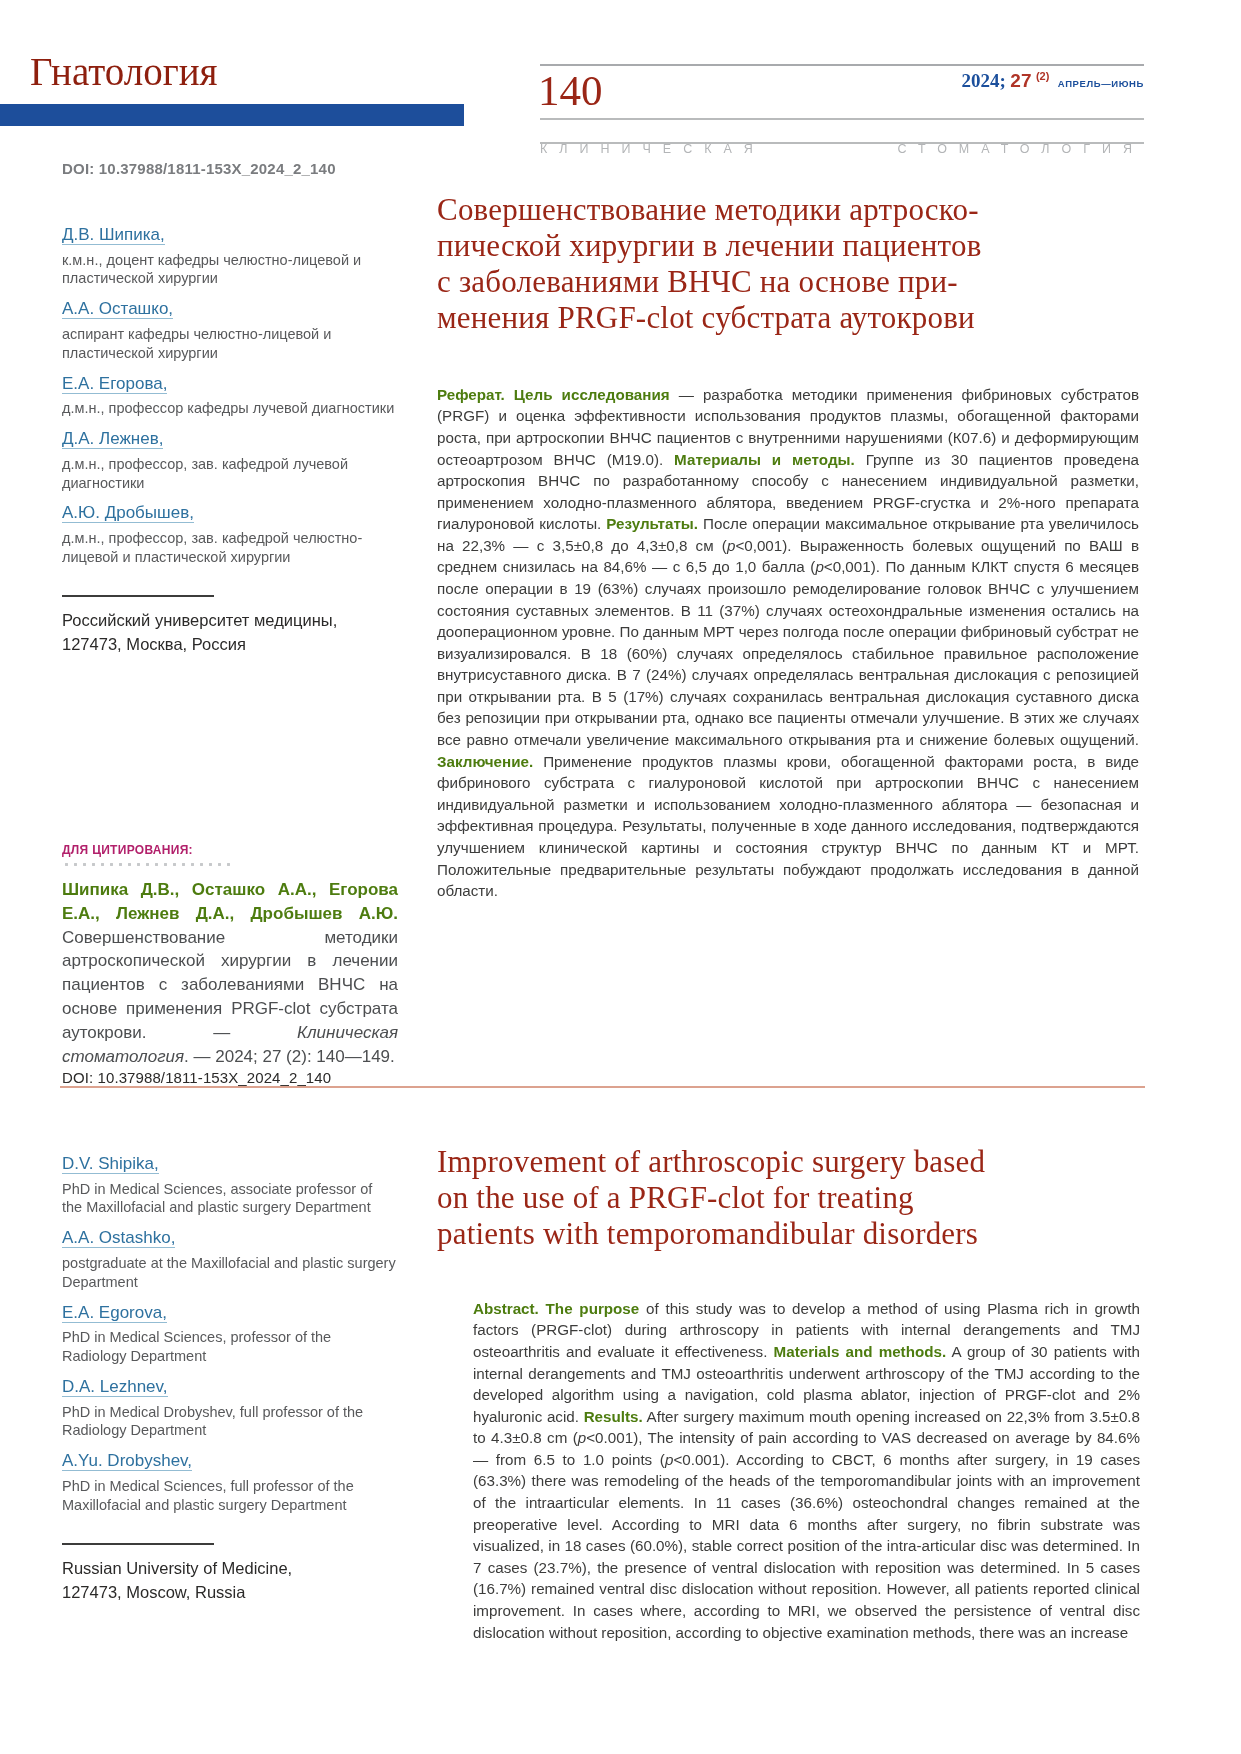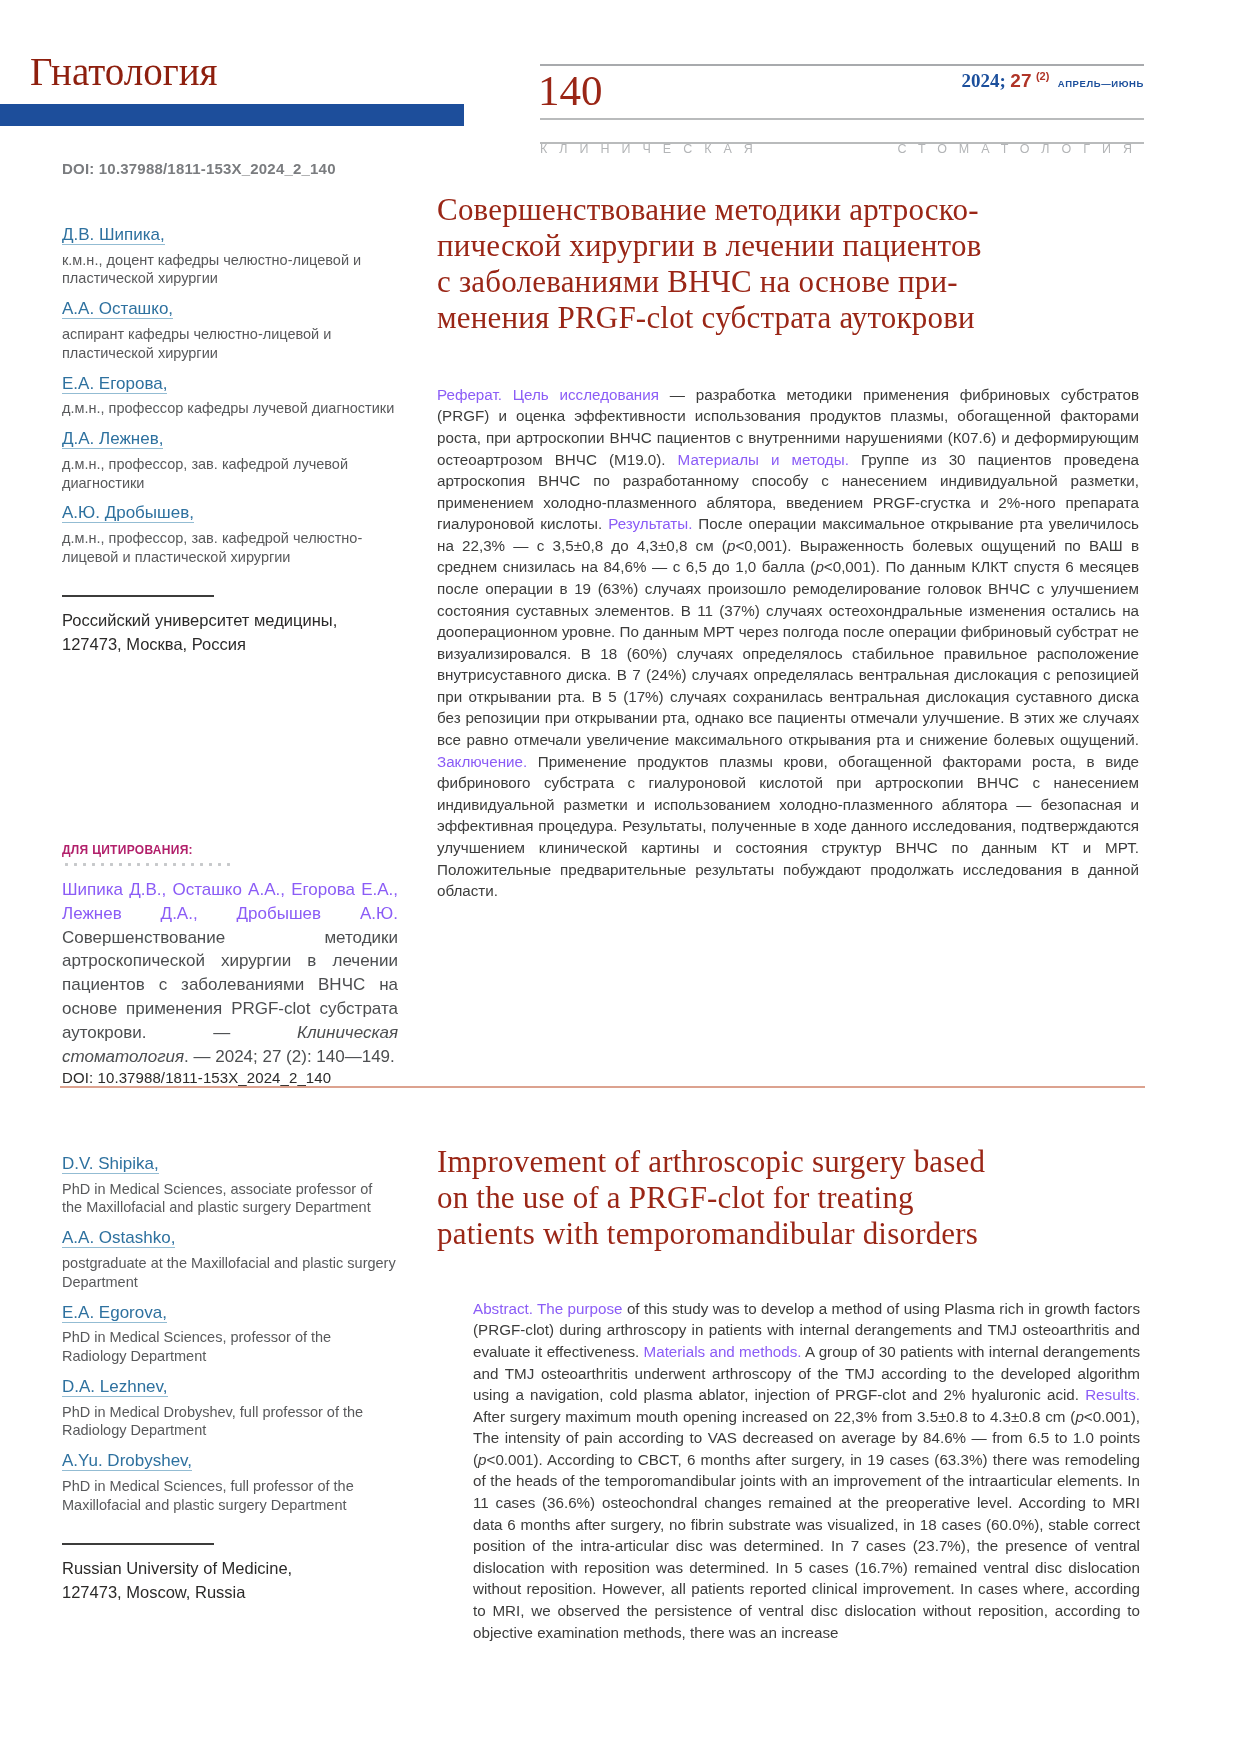--- a/index.html
+++ b/index.html
@@ -39,21 +39,21 @@
              background-size:9px 5px;background-repeat:repeat-x;}
   .cite-text{margin-top:11px;font-size:17px;line-height:1.4;color:#4c4e50;text-align:justify;}
   .cite-doi{font-size:15px;color:#2b2a29;margin-top:1px;letter-spacing:0.1px;}
 
   
   .right-col{position:absolute;left:437px;top:192px;width:702px;}
   .page-title{font-family:"Liberation Serif",serif;font-size:31px;line-height:1.16;color:#9a2616;
               white-space:pre-line;letter-spacing:0.2px;}
   .abstract{margin-top:48px;font-size:15.2px;line-height:1.42;color:#3c3c3b;text-align:justify;}
   .keywords{margin-top:15px;font-size:15.2px;line-height:1.42;color:#3c3c3b;text-align:justify;}
-  .rb{font-weight:400;color:#8b5cf6;}
+  .rb{font-weight:700;color:#4d7c0f;}
   .ri{font-style:italic;}
 
   
   .divider{position:absolute;left:60px;top:1086px;width:1085px;height:2px;background:#dca28f;}
   .left-col-en{position:absolute;left:62px;top:1152px;width:334px;}
   .right-col-en{position:absolute;left:437px;top:1144px;width:703px;}
   .right-col-en .abstract{margin-top:46px;margin-left:36px;}
 </style>
 </head>
 <body>

